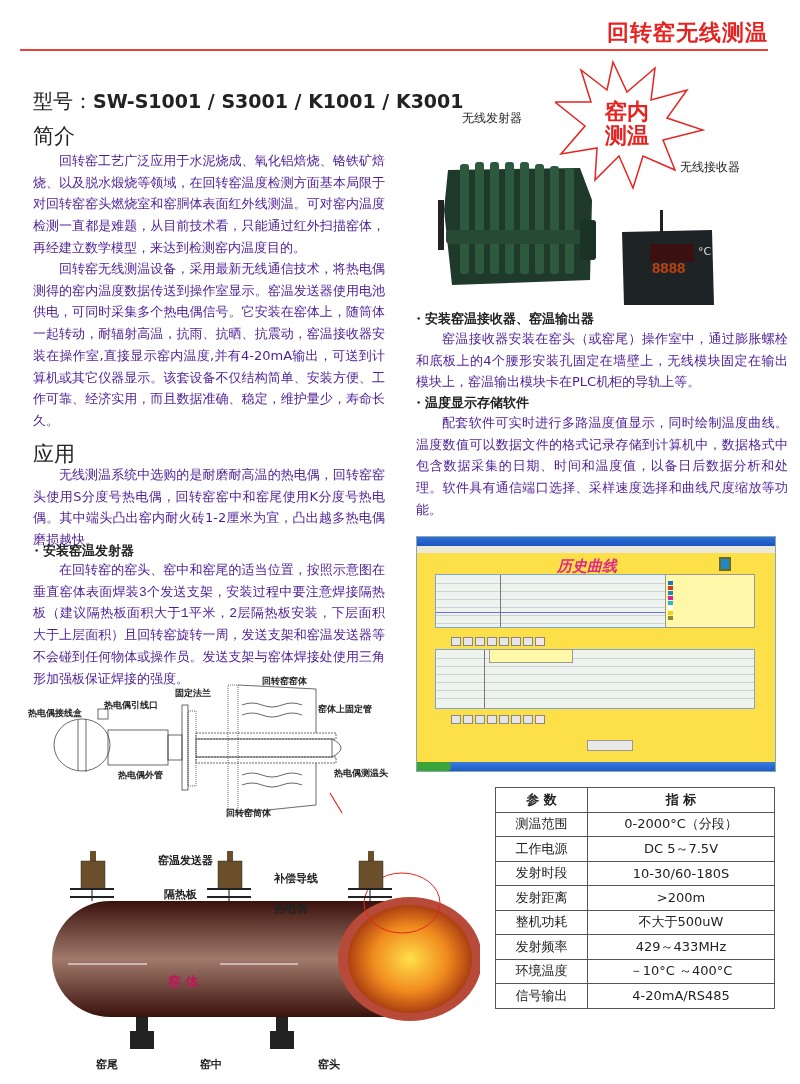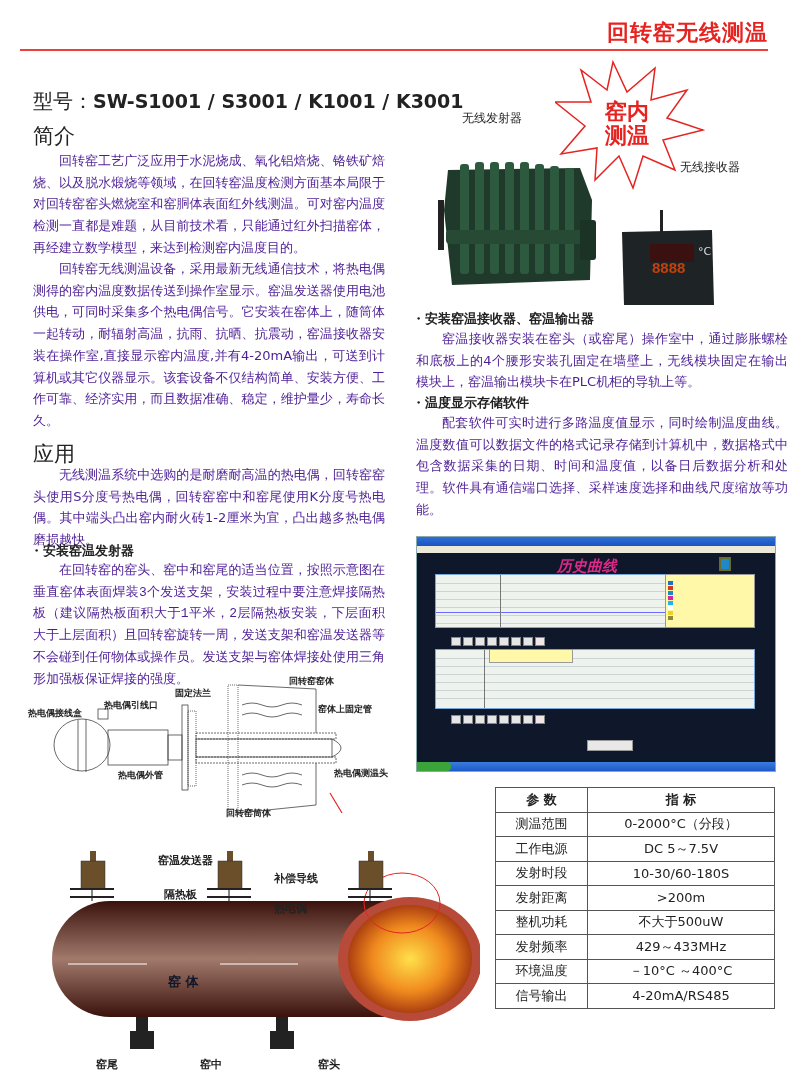--- a/index.html
+++ b/index.html
@@ -15,21 +15,21 @@
   .bullet { font-size: 13px; font-weight: bold; line-height: 21px; }
   .col-left { left: 33px; width: 352px; }
   .col-right { left: 416px; width: 372px; }
 
   
   .label-sm { font-size: 12px; color: #222; }
   .transmitter { left: 430px; top: 140px; width: 170px; height: 150px; }
   .receiver { left: 612px; top: 210px; width: 105px; height: 95px; }
 
   
-  .sw { left: 416px; top: 536px; width: 360px; height: 236px; background: #0f172a; border: 1px solid #8aa; overflow: hidden; }
+  .sw { left: 416px; top: 536px; width: 360px; height: 236px; background: #fde047; border: 1px solid #8aa; overflow: hidden; }
   .sw-title { height: 9px; background: linear-gradient(#2f6fd6, #1a54c2); }
   .sw-menu { height: 7px; background: #ece9d8; }
   .sw-chart { position: absolute; background: #eef3ee; border: 1px solid #7aa7d9; }
   .sw-grid { position: absolute; left: 0; right: 0; height: 1px; background: #c8d4d8; }
   .sw-legend { position: absolute; background: #fff8a8; border: 1px solid #999; }
   .sw-task { position: absolute; left: 0; right: 0; bottom: 0; height: 9px; background: linear-gradient(#3a7de0, #1e5ac8); }
   .sw-start { position: absolute; left: 0; top: 0; width: 34px; height: 9px; background: #3aa43a; border-radius: 0 4px 4px 0; }
   .sw-btnrow { position: absolute; height: 9px; display: flex; gap: 2px; }
   .sw-btnrow span { width: 10px; height: 9px; background: #e6e6e6; border: 1px solid #888; }
   .sw-bigbtn { position: absolute; width: 46px; height: 11px; background: #e8e8e8; border: 1px solid #999; }
@@ -189,21 +189,21 @@
     <rect x="176" y="64" width="136" height="18"></rect>
     <path d="M312 64 Q330 73 312 82"></path>
     <rect x="208" y="10" width="10" height="130" stroke-dasharray="1 1"></rect>
     <path d="M218 10 L296 14 L296 58 M296 88 L296 130 L218 138"></path>
     <path d="M222 30 q10 -4 20 0 t20 0 t20 0 M222 40 q10 -4 20 0 t20 0 t20 0 M222 100 q10 -4 20 0 t20 0 t20 0 M222 110 q10 -4 20 0 t20 0 t20 0"></path>
     <line x1="310" y1="118" x2="322" y2="138" stroke="#e52421" stroke-width="1.2"></line>
   </svg>
   <div class="abs diagram-lbl" style="left:8px; top:32px;">热电偶接线盒</div>
   <div class="abs diagram-lbl" style="left:84px; top:24px;">热电偶引线口</div>
   <div class="abs diagram-lbl" style="left:155px; top:12px;">固定法兰</div>
-  <div class="abs diagram-lbl" style="left:242px; top:0px;margin-left:27px;">回转窑窑体</div>
+  <div class="abs diagram-lbl" style="left:242px; top:0px;">回转窑窑体</div>
   <div class="abs diagram-lbl" style="left:298px; top:28px;">窑体上固定管</div>
   <div class="abs diagram-lbl" style="left:98px; top:94px;">热电偶外管</div>
   <div class="abs diagram-lbl" style="left:314px; top:92px;">热电偶测温头</div>
   <div class="abs diagram-lbl" style="left:206px; top:132px;">回转窑筒体</div>
 </div>
 
 <div class="abs" style="left:20px; top:835px; width:460px; height:245px;">
   <svg width="460" height="245" viewBox="0 0 460 245">
     <defs>
       <linearGradient id="kilnGrad" x1="0" y1="0" x2="0" y2="1">
@@ -250,21 +250,21 @@
         <line x1="-8" y1="54" x2="-8" y2="66" stroke="#888" stroke-width="2"></line>
           <line x1="-30" y1="54" x2="14" y2="54" stroke="#222" stroke-width="2"></line>
         <line x1="-30" y1="62" x2="14" y2="62" stroke="#222" stroke-width="2"></line>
         </g>
     </g>
   </svg>
   <div class="abs kiln-lbl" style="left:138px; top:18px;">窑温发送器</div>
   <div class="abs kiln-lbl" style="left:254px; top:36px;">补偿导线</div>
   <div class="abs kiln-lbl" style="left:144px; top:52px;">隔热板</div>
   <div class="abs kiln-lbl" style="left:254px; top:66px;">热电偶</div>
-  <div class="abs" style="left:148px; top:138px; color:#0f172a; font-size:13px; font-weight:bold;">窑 体</div>
+  <div class="abs" style="left:148px; top:138px; color:#be185d; font-size:13px; font-weight:bold;">窑 体</div>
   <div class="abs kiln-lbl" style="left:76px; top:222px;">窑尾</div>
   <div class="abs kiln-lbl" style="left:180px; top:222px;">窑中</div>
   <div class="abs kiln-lbl" style="left:298px; top:222px;">窑头</div>
 </div>
 
 <table class="abs spec">
   <thead>
     <tr>
       <th class="c1">参 数</th>
       <th class="c2">指 标</th>

